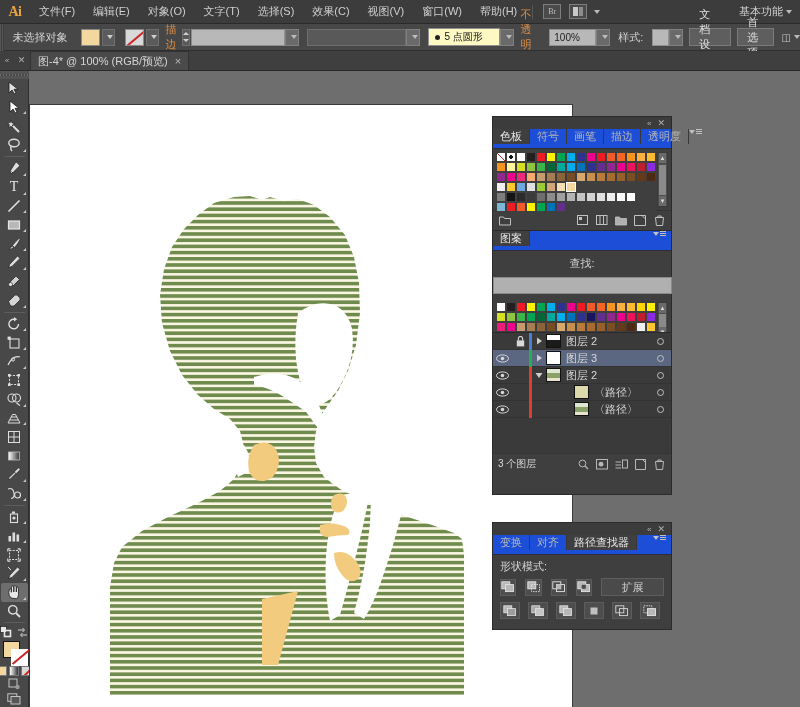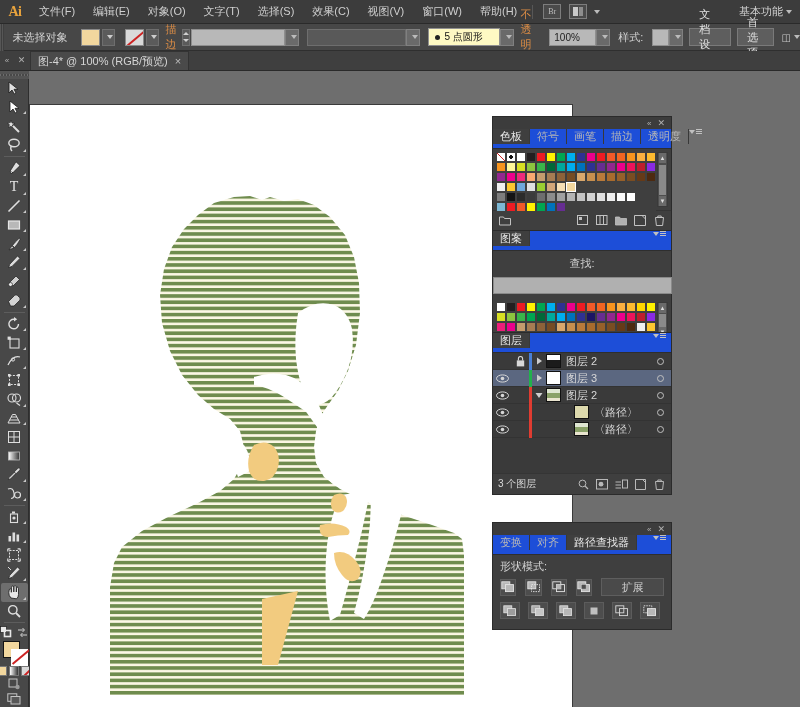--- a/index.html
+++ b/index.html
@@ -916,33 +916,20 @@
       <span class="pf-spacer"></span>
       <span class="pf-icon">
         <svg width="11" height="11" viewBox="0 0 11 11">
             <path d="M1 1 L10 10 M10 1 L1 10" stroke="#dcdcdc" stroke-width="1.6"></path>
           </svg>
       </span>
     </div>
   </div>
 
   <div class="panel" style="left:492px; top:332px; width:180px; height:163px;">
-    <div class="panel-tabs">
-      <div class="ptab active">图层</div>
-      <div class="ptab-menu">
-        <span class="menu-glyph">
-            <span class="tri"></span>
-            <span class="lines">
-              <i></i>
-              <i></i>
-              <i></i>
-            </span>
-          </span>
-      </div>
-    </div>
     <div class="lyr-list" id="layers-list" style="height:120px;">
         <div class="lyr-row">
           <div class="lyr-eye"></div>
           <div class="lyr-lock">
             <svg width="9" height="11" viewBox="0 0 9 11">
               <rect x="0.8" y="4.4" width="7.4" height="6" fill="#d8d8d8"></rect>
               <path d="M2.4 4.4 L2.4 2.6 A2.1 2.1 0 0 1 6.6 2.6 L6.6 4.4" fill="none" stroke="#d8d8d8" stroke-width="1.1"></path>
             </svg>
           </div>
           <div class="lyr-color" style="background: rgb(74, 127, 212);"></div>

